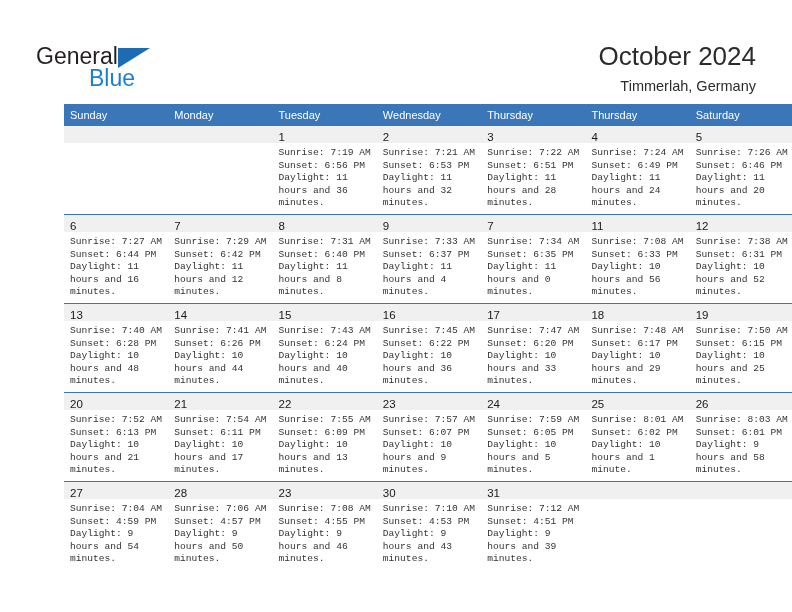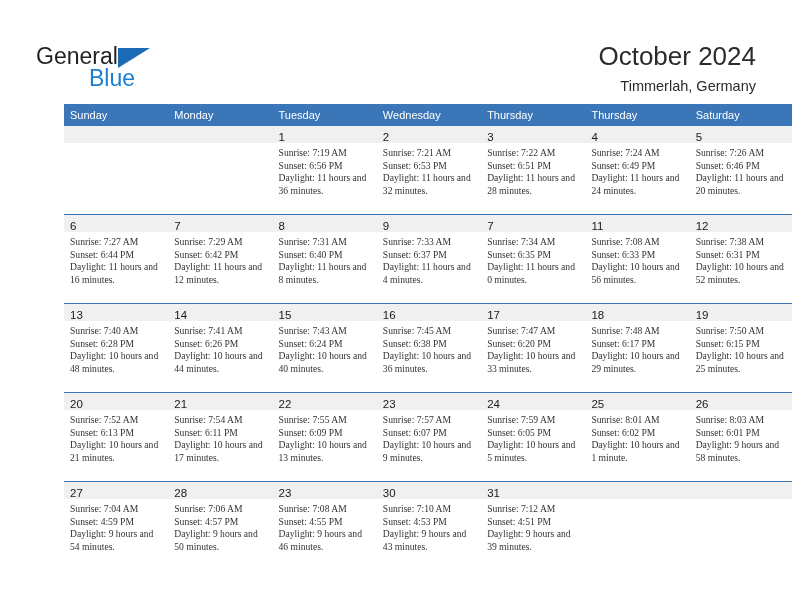--- a/index.html
+++ b/index.html
@@ -135,21 +135,21 @@
     line-height: 14px;
     color: #1a1a1a;
     font-family: "Liberation Sans", sans-serif;
   }
   .daycell.empty .daynum-band { background: #f0f0f0; }
   .dayinfo {
     padding: 4px 5px 0 6px;
     font-size: 9.6px;
     line-height: 12.6px;
     color: #333333;
-    font-family: Liberation Serif, serif;
+    font-family: Liberation Mono, monospace;
     white-space: pre-line;
   }
 </style>
 </head>
 <body>
 
 <div class="page">
 
   <div class="top">
 
@@ -316,21 +316,21 @@
               <div class="daynum-band"><span class="daynum">15</span></div>
               <div class="dayinfo">Sunrise: 7:43 AM
 Sunset: 6:24 PM
 Daylight: 10 hours and 40 minutes.</div>
             </div>
           </td>
         <td>
             <div class="daycell">
               <div class="daynum-band"><span class="daynum">16</span></div>
               <div class="dayinfo">Sunrise: 7:45 AM
-Sunset: 6:38 PM
+Sunset: 6:22 PM
 Daylight: 10 hours and 36 minutes.</div>
             </div>
           </td>
         <td>
             <div class="daycell">
               <div class="daynum-band"><span class="daynum">17</span></div>
               <div class="dayinfo">Sunrise: 7:47 AM
 Sunset: 6:20 PM
 Daylight: 10 hours and 33 minutes.</div>
             </div>

